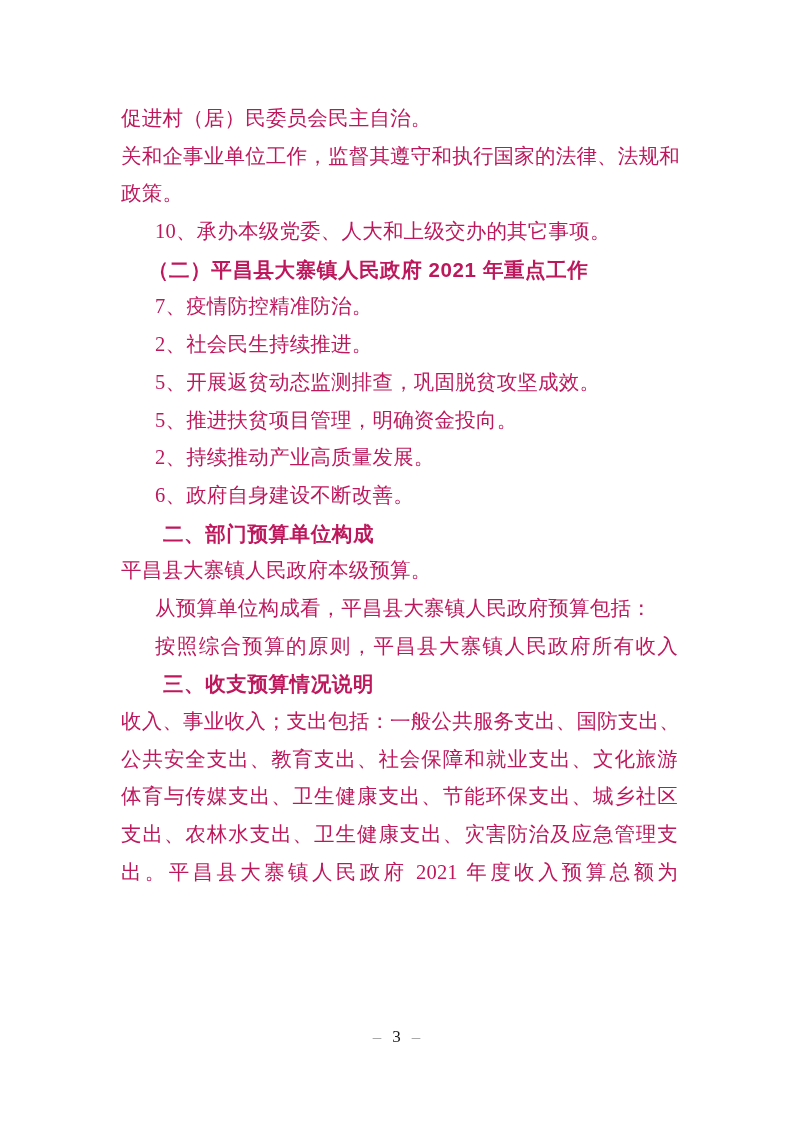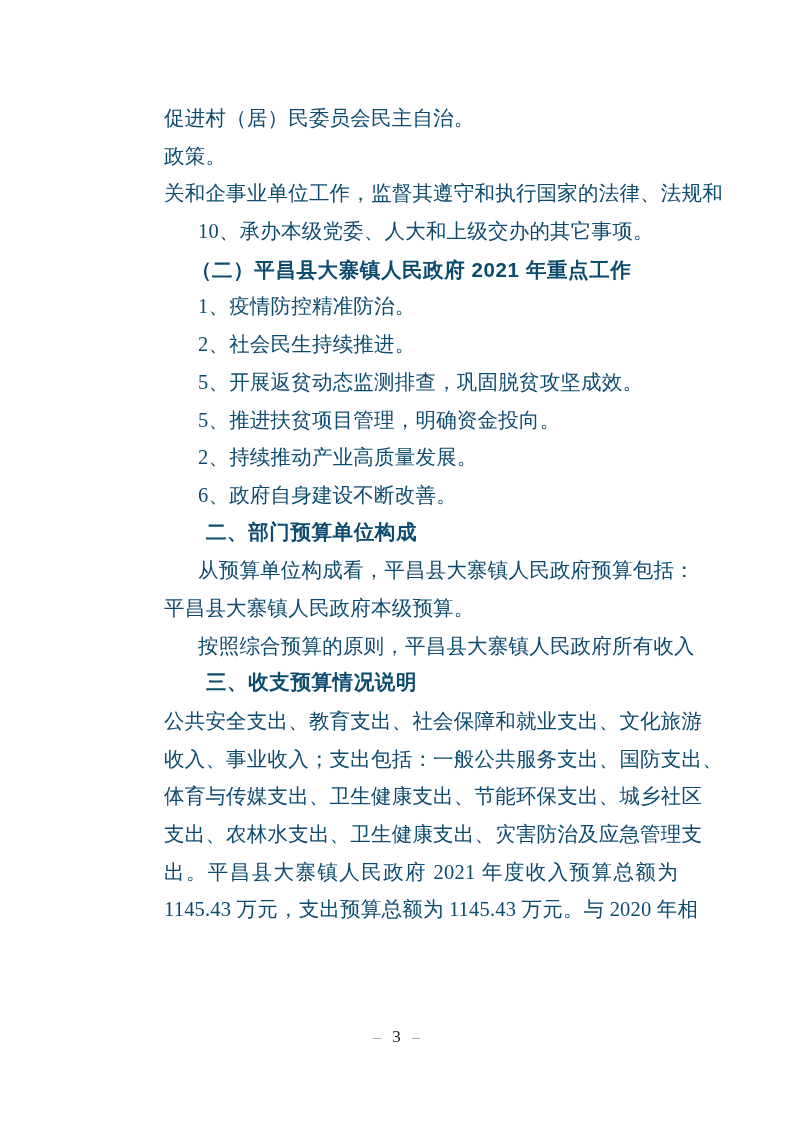--- a/index.html
+++ b/index.html
@@ -22,39 +22,37 @@
     top: 100px;
     width: 557px;
   }
   .line {
     height: 37.7px;
     line-height: 37.7px;
     font-size: 20.5px;
     white-space: nowrap;
     text-align: left;
     letter-spacing: 0.2px;
-    color: #0c4a6e;
-    margin-left: 43px;
+    color: #be185d;
   }
   .line.fill {
     text-align: justify;
     text-align-last: justify;
     text-justify: inter-ideograph;
   }
   .line.indent {
     text-indent: 34px;
   }
   .line.heading {
     font-family: "Liberation Sans", sans-serif;
     font-weight: 700;
     letter-spacing: 0.6px;
   }
   .line.heading.indent {
     text-indent: 42px;
-    font-family: Liberation Mono, monospace;
   }
   .line.heading.indent-paren {
     text-indent: 27px;
   }
   .footer {
     position: absolute;
     left: 0;
     top: 1025px;
     width: 793px;
     text-align: center;
@@ -70,39 +68,38 @@
     color: #1c1c1c;
     padding: 0 9px;
   }
 </style>
 </head>
 <body>
 
 <div class="page">
   <div class="content">
     <div class="line">促进村（居）民委员会民主自治。</div>
+    <div class="line fill">关和企事业单位工作，监督其遵守和执行国家的法律、法规和</div>
     <div class="line">政策。</div>
-    <div class="line fill">关和企事业单位工作，监督其遵守和执行国家的法律、法规和</div>
     <div class="line indent">10、承办本级党委、人大和上级交办的其它事项。</div>
     <div class="line heading indent-paren">（二）平昌县大寨镇人民政府 2021 年重点工作</div>
-    <div class="line indent">1、疫情防控精准防治。</div>
+    <div class="line indent">7、疫情防控精准防治。</div>
     <div class="line indent">2、社会民生持续推进。</div>
     <div class="line indent">5、开展返贫动态监测排查，巩固脱贫攻坚成效。</div>
     <div class="line indent">5、推进扶贫项目管理，明确资金投向。</div>
     <div class="line indent">2、持续推动产业高质量发展。</div>
     <div class="line indent">6、政府自身建设不断改善。</div>
     <div class="line heading indent">二、部门预算单位构成</div>
+    <div class="line">平昌县大寨镇人民政府本级预算。</div>
     <div class="line indent">从预算单位构成看，平昌县大寨镇人民政府预算包括：</div>
-    <div class="line">平昌县大寨镇人民政府本级预算。</div>
     <div class="line indent fill">按照综合预算的原则，平昌县大寨镇人民政府所有收入</div>
     <div class="line heading indent">三、收支预算情况说明</div>
+    <div class="line fill">收入、事业收入；支出包括：一般公共服务支出、国防支出、</div>
     <div class="line fill">公共安全支出、教育支出、社会保障和就业支出、文化旅游</div>
-    <div class="line fill">收入、事业收入；支出包括：一般公共服务支出、国防支出、</div>
     <div class="line fill">体育与传媒支出、卫生健康支出、节能环保支出、城乡社区</div>
     <div class="line fill">支出、农林水支出、卫生健康支出、灾害防治及应急管理支</div>
     <div class="line fill">出。平昌县大寨镇人民政府 2021 年度收入预算总额为</div>
-    <div class="line fill">1145.43 万元，支出预算总额为 1145.43 万元。与 2020 年相</div>
   </div>
 
   <div class="footer">
     <span class="dash">–</span><span class="num">3</span><span class="dash">–</span>
   </div>
 </div>
 
 </body></html>

